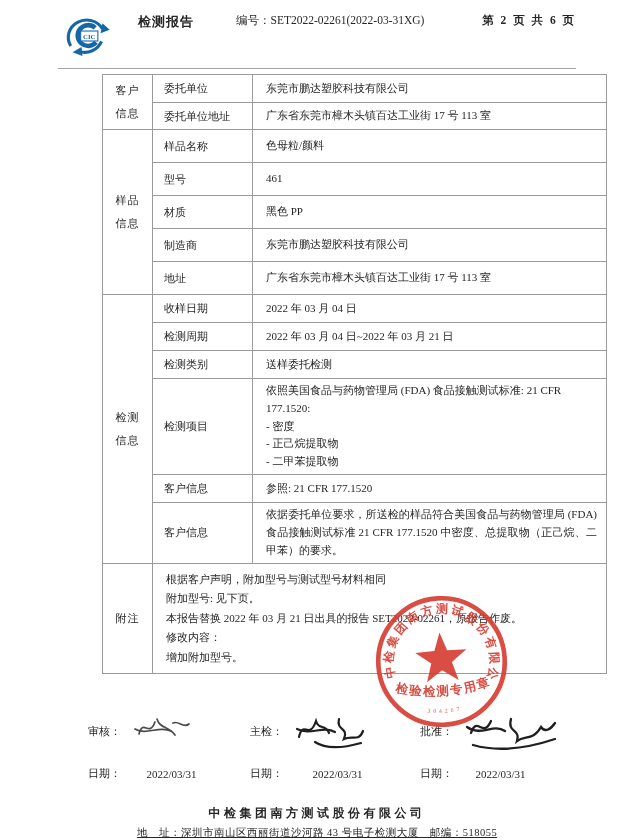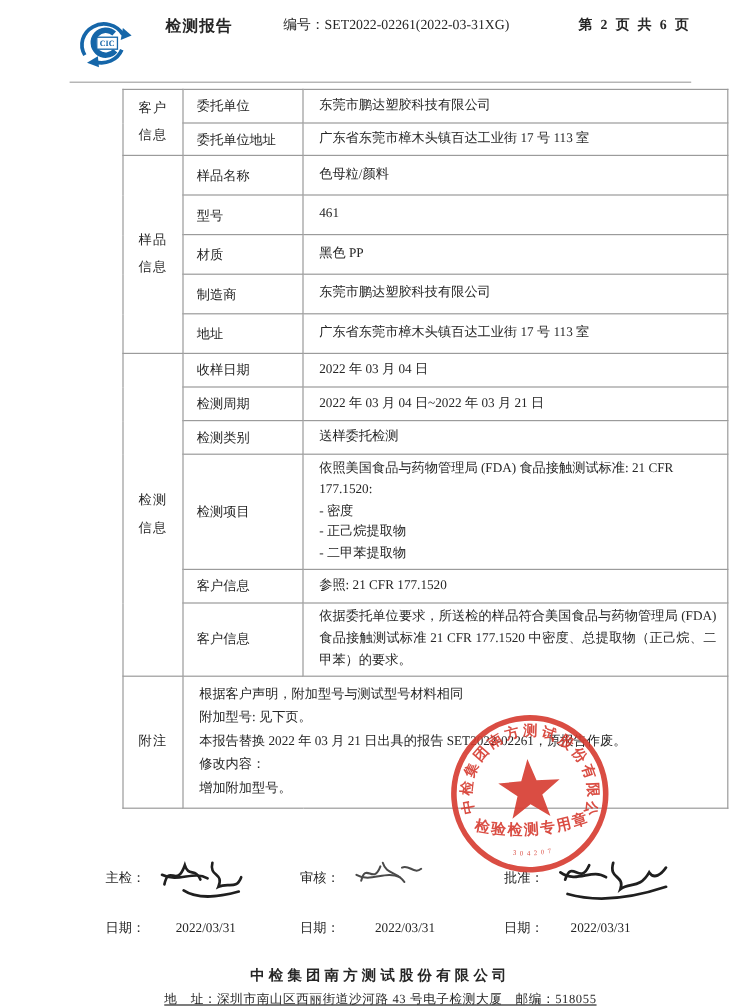--- a/index.html
+++ b/index.html
@@ -141,38 +141,38 @@
 附加型号: 见下页。
 本报告替换 2022 年 03 月 21 日出具的报告 SET2022-02261，原报告作废。
 修改内容：
 增加附加型号。</td>
         </tr>
       </tbody>
     </table>
 
     <div class="signoff">
       <div class="sigcell">
+        <span class="lbl">审核：</span>
+        <svg width="66" height="38" viewBox="0 0 66 38">
+          <g fill="none" stroke="#4a4a4a" stroke-width="1.7" stroke-linecap="round">
+            <path d="M12,22 C16,6 22,26 28,10"></path>
+            <path d="M8,17 C20,24 32,13 44,19"></path>
+            <path d="M30,7 C33,17 42,14 48,23"></path>
+            <path d="M46,11 C52,8 56,17 62,12"></path>
+          </g>
+        </svg>
+      </div>
+      <div class="sigcell">
         <span class="lbl">主检：</span>
         <svg width="80" height="44" viewBox="0 0 80 44">
           <g fill="none" stroke="#1f1f1f" stroke-width="2.2" stroke-linecap="round">
             <path d="M10,28 C14,10 20,32 27,12 C30,22 36,14 40,24"></path>
             <path d="M8,20 C22,27 34,16 46,23"></path>
             <path d="M50,10 C47,22 60,18 55,30 C63,26 70,33 74,22"></path>
             <path d="M26,33 C38,41 58,38 72,34"></path>
-          </g>
-        </svg>
-      </div>
-      <div class="sigcell">
-        <span class="lbl">审核：</span>
-        <svg width="66" height="38" viewBox="0 0 66 38">
-          <g fill="none" stroke="#4a4a4a" stroke-width="1.7" stroke-linecap="round">
-            <path d="M12,22 C16,6 22,26 28,10"></path>
-            <path d="M8,17 C20,24 32,13 44,19"></path>
-            <path d="M30,7 C33,17 42,14 48,23"></path>
-            <path d="M46,11 C52,8 56,17 62,12"></path>
           </g>
         </svg>
       </div>
       <div class="sigcell">
         <span class="lbl">批准：</span>
         <svg width="102" height="48" viewBox="0 0 102 48">
           <g fill="none" stroke="#1f1f1f" stroke-width="2.3" stroke-linecap="round">
             <path d="M12,26 C18,8 24,32 32,14"></path>
             <path d="M8,20 C22,30 34,16 46,24"></path>
             <path d="M52,12 C48,26 62,22 58,34 C66,28 74,34 82,20 C86,26 92,22 96,16"></path>

